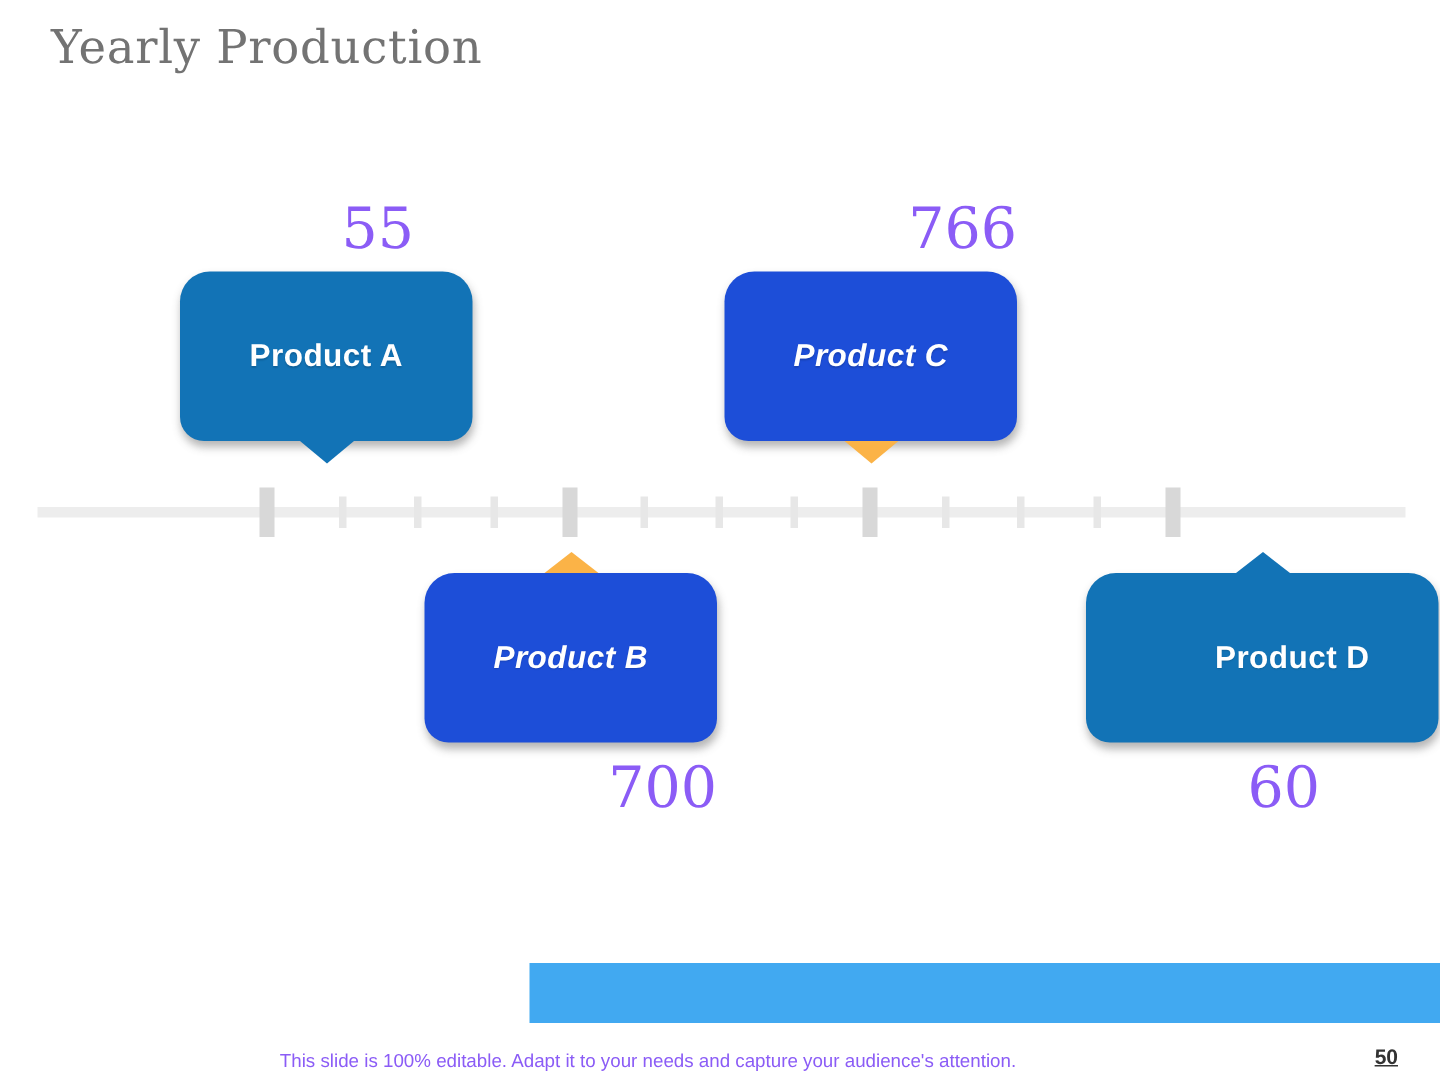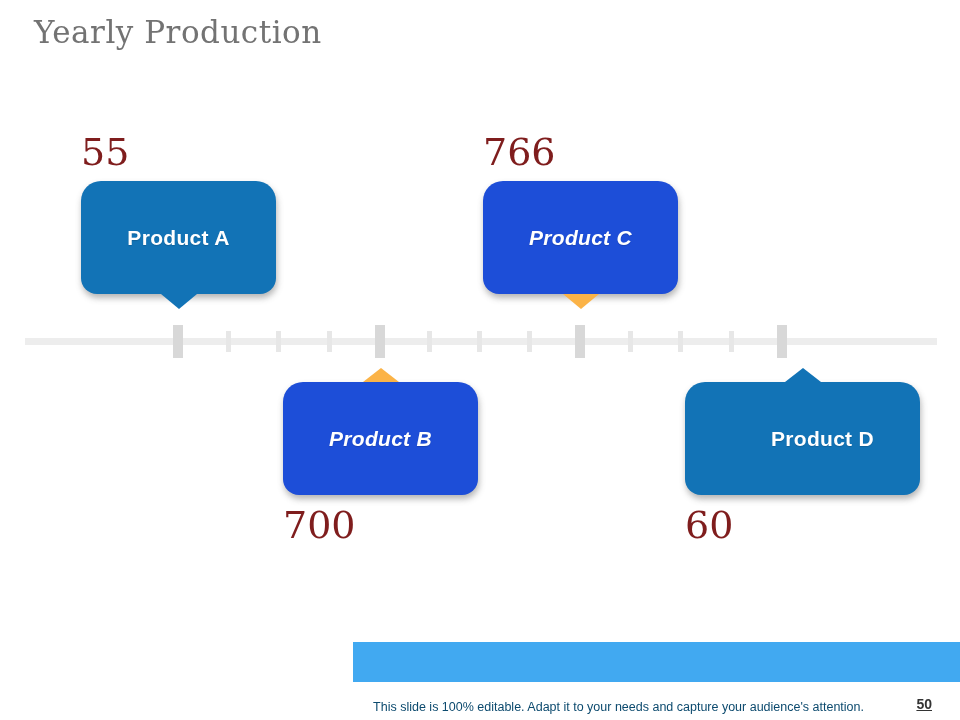--- a/index.html
+++ b/index.html
@@ -41,21 +41,21 @@
   }
 
   
   .callout {
     position: absolute;
     width: 195px; height: 113px;
     border-radius: 20px 20px 16px 16px;
     box-shadow: 1px 4px 6px rgba(90,90,90,0.45);
     display: flex; align-items: center; justify-content: center;
   }
-  .callout.blue   { background: #1273b6; }
+  .callout.blue   { background: #1273b6; margin-left: 39px; }
   .callout.orange { background: #1d4ed8; font-style: italic; }
   .callout .callout-label {
     color: #ffffff;
     font-size: 21px;
     font-weight: bold;
     letter-spacing: 0.3px;
     text-shadow: 0 1px 1px rgba(0,0,0,0.15);
   }
   .tail {
     position: absolute;
@@ -74,46 +74,46 @@
 
   .co-a { left: 81px;  top: 181px; }
   .co-b { left: 283px; top: 382px; }
   .co-c { left: 483px; top: 181px; }
   .co-d { left: 685px; top: 382px; padding-left: 40px; }
 
   
   .value {
     position: absolute;
     width: 195px;
-    text-align: left;
+    text-align: right;
     font-family: "DejaVu Serif", serif;
     font-size: 38px;
-    color: #7f1d1d;
+    color: #8b5cf6;
   }
   .val-a { left: 81px;  top: 130px; }
   .val-c { left: 483px; top: 130px; }
   .val-b { left: 283px; top: 503px; }
   .val-d { left: 685px; top: 503px; }
 
   
   .bottom-bar {
     position: absolute;
     left: 353px; top: 642px;
     width: 607px; height: 40px;
     background: #41a9f1;
   }
 
   
   .footer-note {
     position: absolute;
     left: 0; top: 700px;
     width: 864px;
-    text-align: right;
+    text-align: center;
     font-size: 12.5px;
-    color: #0c4a6e;
+    color: #8b5cf6;
   }
   .page-number {
     position: absolute;
     right: 28px; top: 696px;
     font-size: 14px;
     font-weight: bold;
     color: #333333;
     text-decoration: underline;
   }
 </style>

